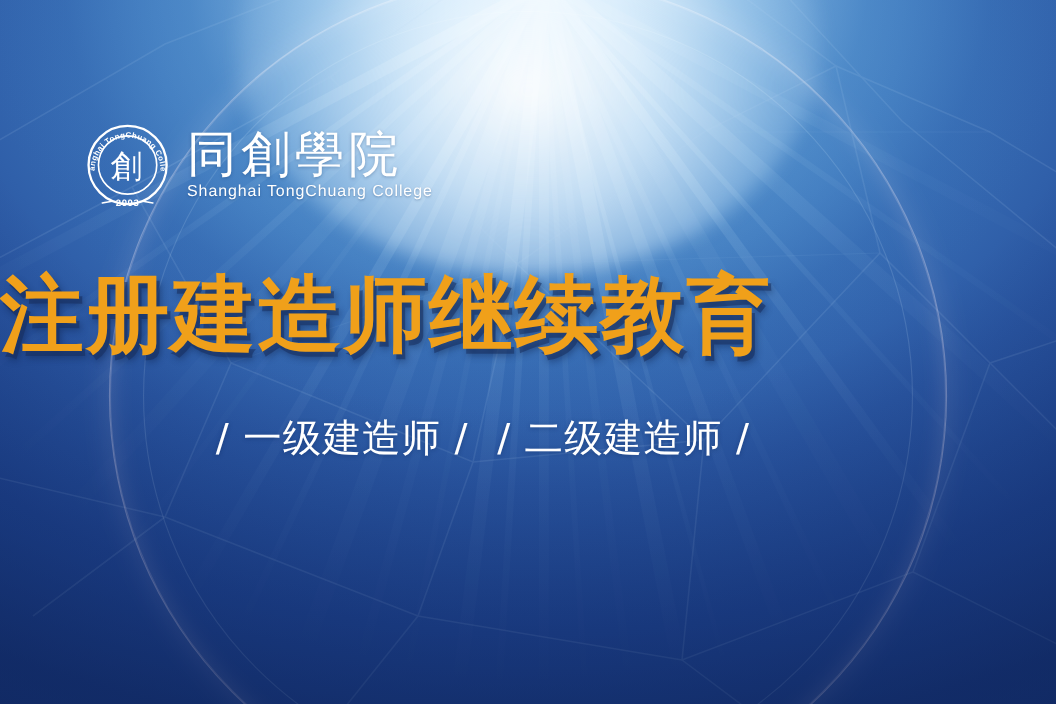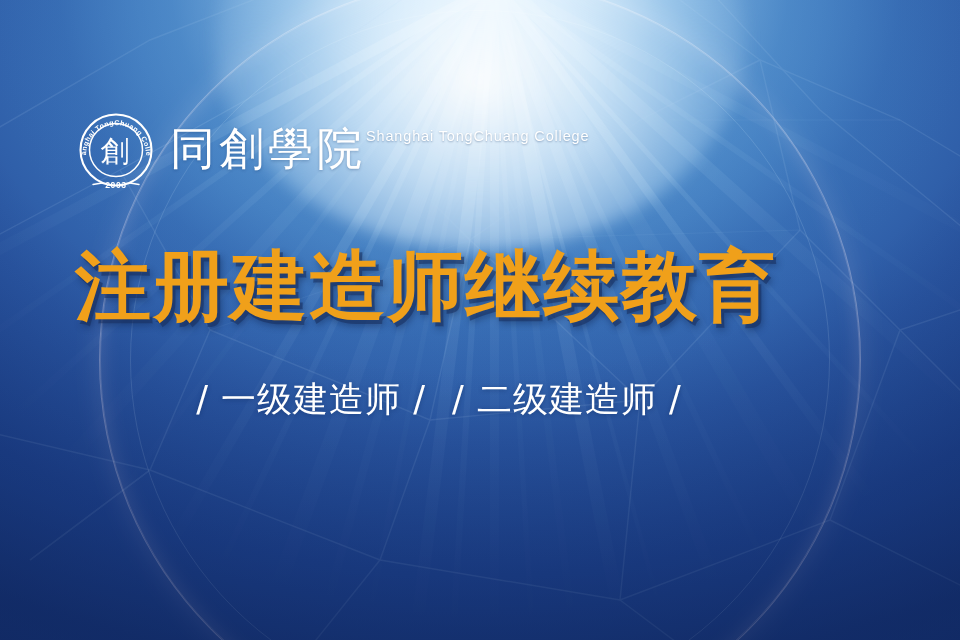--- a/index.html
+++ b/index.html
@@ -80,42 +80,42 @@
   }
 
   
   #logo {
     position:absolute;
     left:74px; top:108px;
     display:flex; align-items:center; gap:12px;
     z-index:6;
   }
   .emblem { position:relative; width:84px; height:84px; flex:0 0 84px; }
-  .logo-text { display:flex; flex-direction:row; justify-content:flex-end; }
+  .logo-text { display:flex; flex-direction:column; justify-content:flex-end; }
   .logo-cn {
     font-size:45px; line-height:1.06; color:#ffffff;
     letter-spacing:4px;
     font-weight:300;
     font-family:"Liberation Serif","DejaVu Serif",serif;
     text-shadow:0 1px 3px rgba(10,40,90,.30);
     white-space:nowrap;
   }
   .logo-en {
     margin-top:3px;
     font-size:14.5px; line-height:1.1; color:#ffffff;
     letter-spacing:.85px; font-weight:500;
     text-shadow:0 1px 2px rgba(10,40,90,.35);
     white-space:nowrap;
   }
 
   
   #headline {
     position:absolute;
     left:0; top:248px; width:852px;
-    text-align:center;
+    text-align:left;
     z-index:6;
     font-size:76px;
     line-height:1;
     font-weight:bold;
     letter-spacing:2px;
     color:#f0a01a;
     text-shadow:
       3px 4px 0 rgba(24,46,92,0.55),
       4px 6px 7px rgba(12,32,74,0.45);
     white-space:nowrap;

